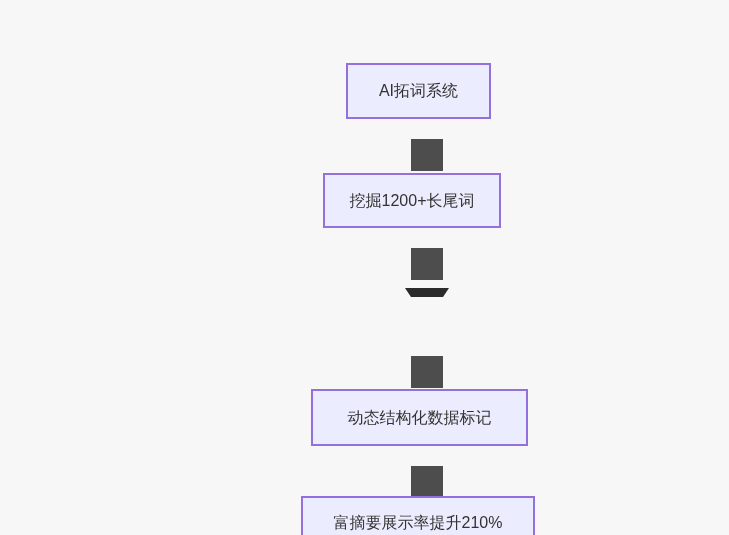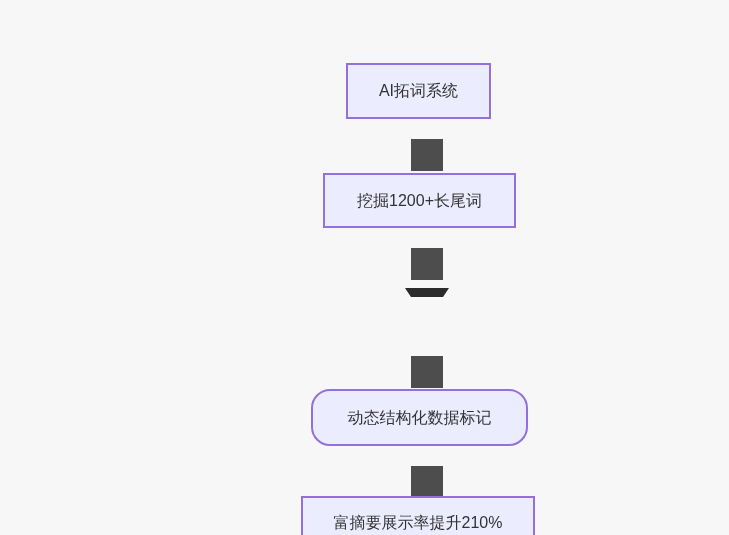--- a/index.html
+++ b/index.html
@@ -63,36 +63,36 @@
 
   <div class="node" style="left:298px; top:15px; width:145px; height:56px;">
     <span class="node-label">AI拓词系统</span>
   </div>
 
   <div class="arrow" style="left:363px; top:71px; height:54px;">
     <div class="arrow-line"></div>
     <div class="arrow-head"></div>
   </div>
 
-  <div class="node" style="left:275px; top:125px; width:193px; height:55px;">
+  <div class="node" style="left:275px; top:125px; width:178px; height:55px;">
     <span class="node-label">挖掘1200+长尾词</span>
   </div>
 
   <div class="arrow" style="left:363px; top:180px; height:52px;">
     <div class="arrow-line"></div>
     <div class="arrow-head"></div>
   </div>
 
 
   <div class="arrow" style="left:363px; top:288px; height:53px;">
     <div class="arrow-line"></div>
     <div class="arrow-head"></div>
   </div>
 
-  <div class="node" style="left:263px; top:341px; width:217px; height:57px;border-radius:19px;">
+  <div class="node" style="left:263px; top:341px; width:217px; height:57px;">
     <span class="node-label">动态结构化数据标记</span>
   </div>
 
   <div class="arrow" style="left:363px; top:398px; height:53px;">
     <div class="arrow-line"></div>
     <div class="arrow-head"></div>
   </div>
 
   <div class="node" style="left:253px; top:448px; width:234px; height:54px;">
     <span class="node-label">富摘要展示率提升210%</span>

